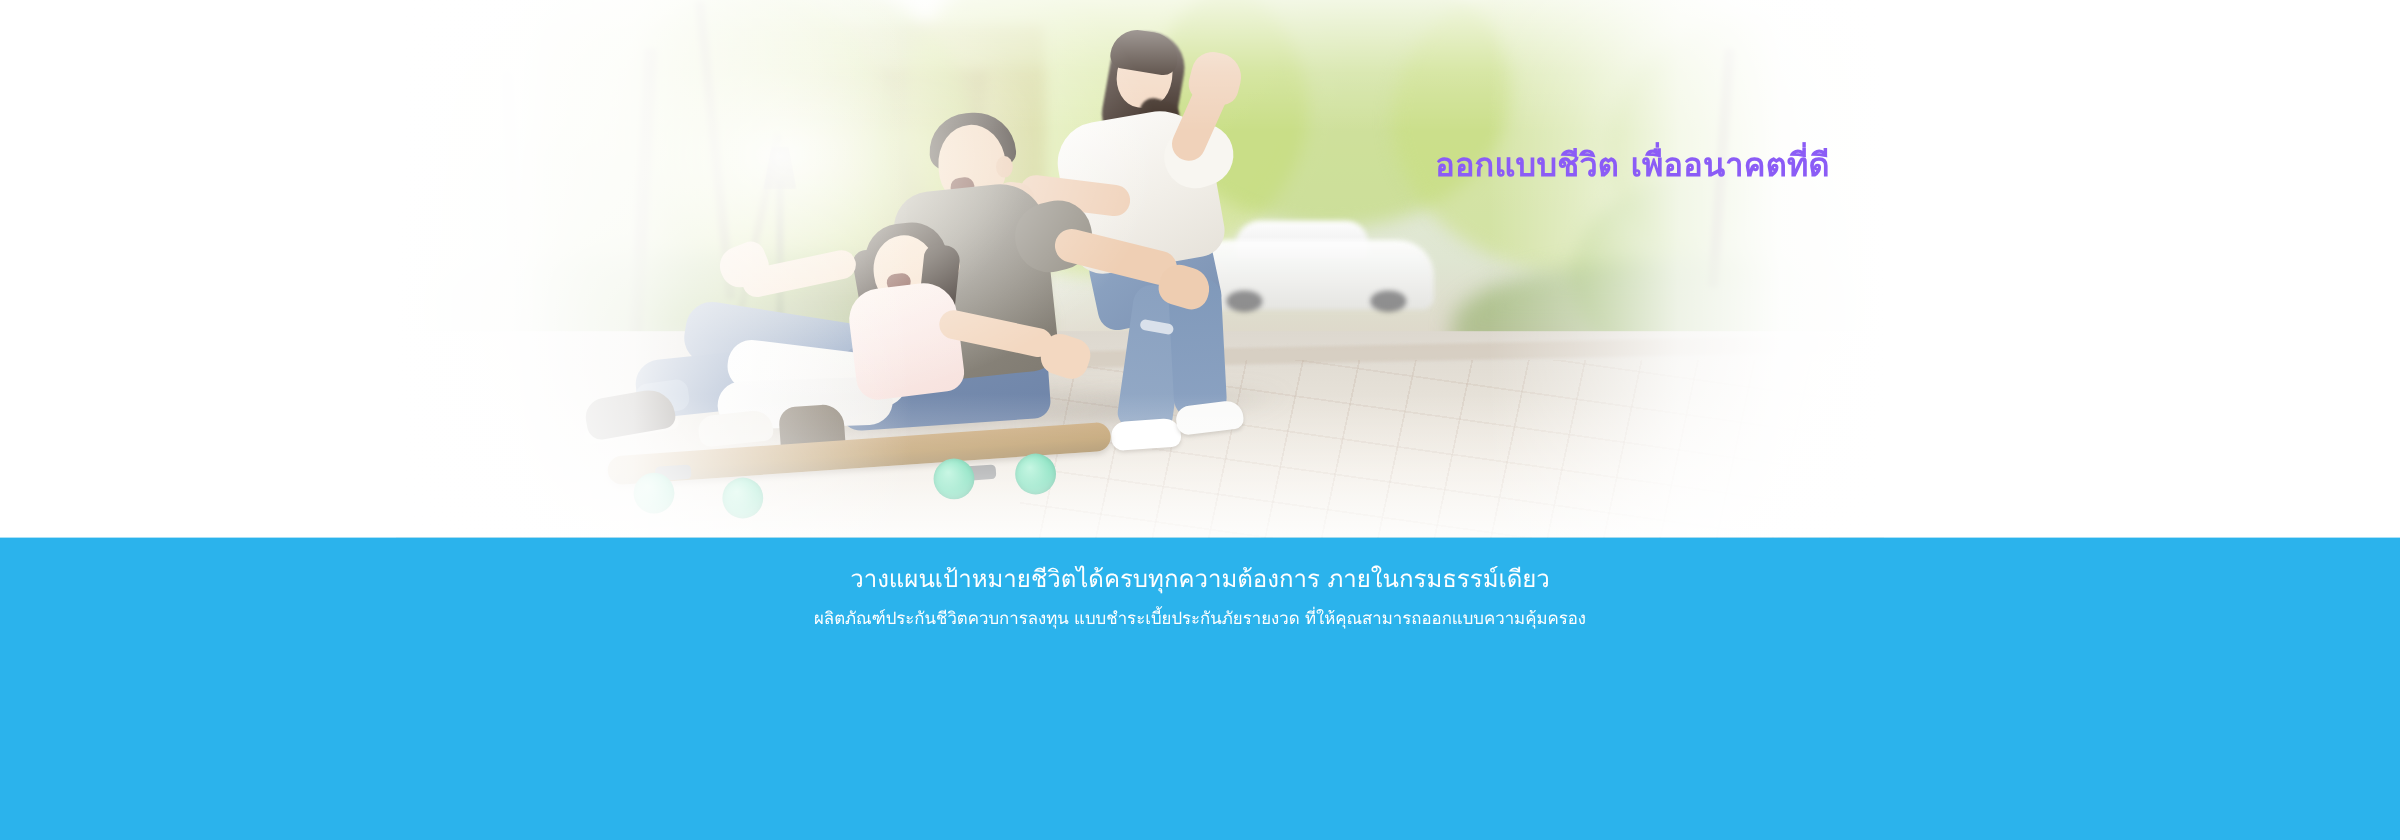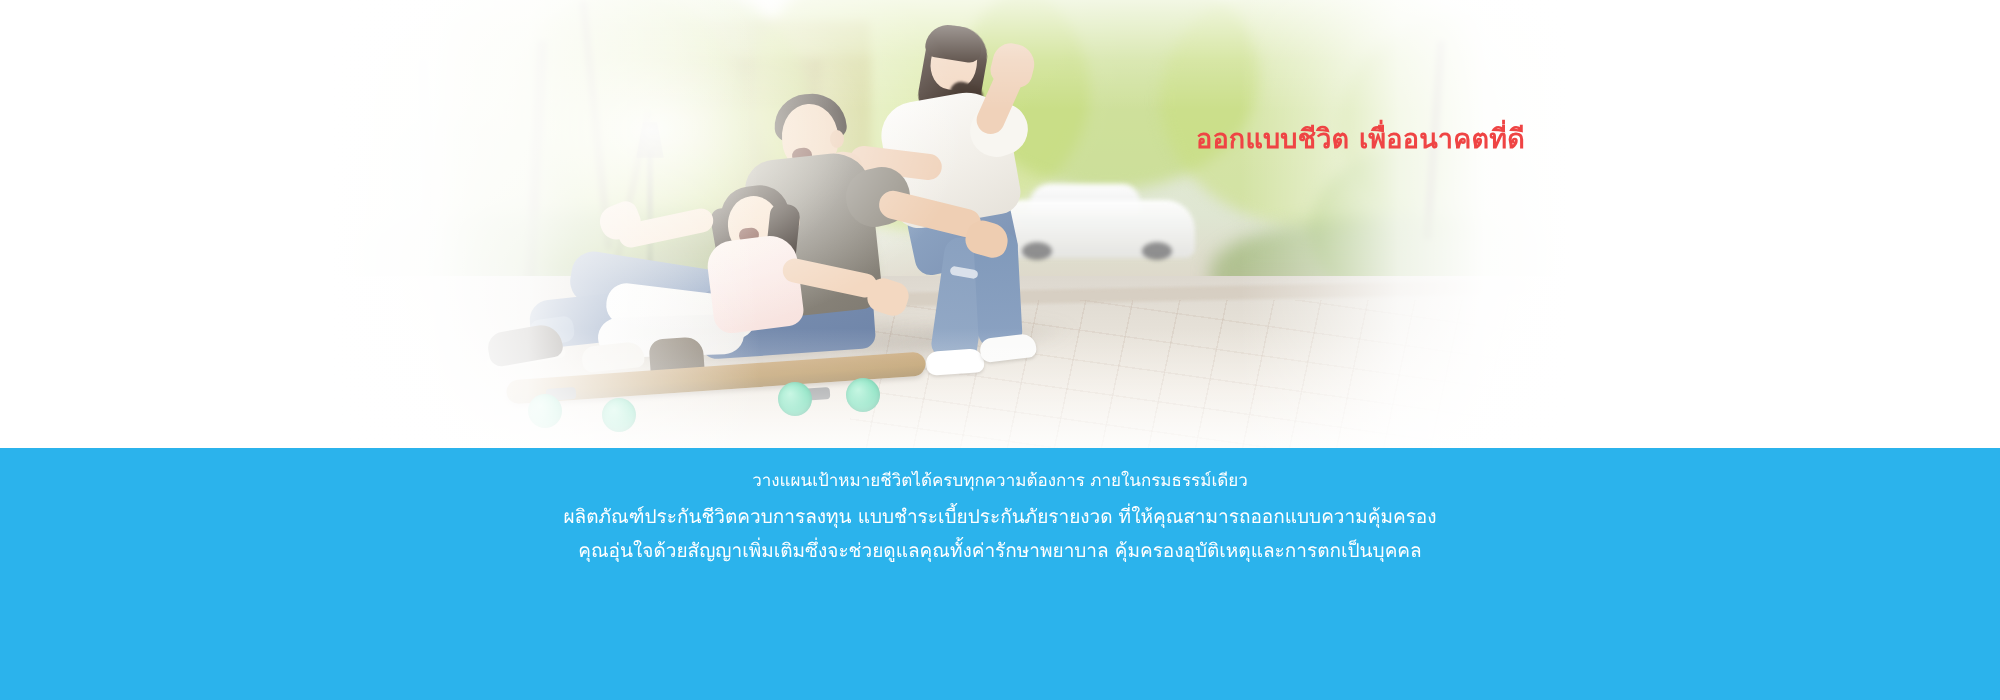--- a/index.html
+++ b/index.html
@@ -594,21 +594,21 @@
 
   
   .hero-headline {
     position: absolute;
     left: 1196px;
     top: 122px;
     font-size: 27px;
     font-weight: bold;
     letter-spacing: 0.2px;
     white-space: nowrap;
-    color: #ef4444;
+    color: #8b5cf6;
     line-height: 1.25;
   }
 
   
   .info-panel {
     position: absolute;
     left: 0;
     top: 448px;
     width: 2000px;
     height: 252px;
@@ -619,27 +619,27 @@
     padding-top: 22px;
   }
   .info-title {
     font-size: 30px;
     font-weight: bold;
     line-height: 1.2;
     margin: 0 0 6px 0;
     letter-spacing: 0.3px;
   }
   .info-subtitle {
-    font-size: 17px;
+    font-size: 20px;
     line-height: 1.25;
     margin: 0 0 9px 0;
     font-weight: normal;
   }
   .info-body {
-    font-size: 19px;
+    font-size: 14px;
     line-height: 1.78;
     font-weight: normal;
     margin: 0 auto;
     max-width: 1160px;
   }
   .info-body .bl { display: block; white-space: nowrap; }
 </style>
 </head>
 <body>
 
@@ -764,17 +764,16 @@
 
     <div class="hero-headline">ออกแบบชีวิต เพื่ออนาคตที่ดี</div>
   </div>
 
   <div class="info-panel">
 
     <div class="info-subtitle">วางแผนเป้าหมายชีวิตได้ครบทุกความต้องการ ภายในกรมธรรม์เดียว</div>
 
     <div class="info-body">
       <span class="bl">ผลิตภัณฑ์ประกันชีวิตควบการลงทุน แบบชำระเบี้ยประกันภัยรายงวด ที่ให้คุณสามารถออกแบบความคุ้มครอง</span>
-      <span class="bl">คุณอุ่นใจด้วยสัญญาเพิ่มเติมซึ่งจะช่วยดูแลคุณทั้งค่ารักษาพยาบาล คุ้มครองอุบัติเหตุและการตกเป็นบุคคล</span>
     </div>
   </div>
 
 </div>
 
 </body></html>

